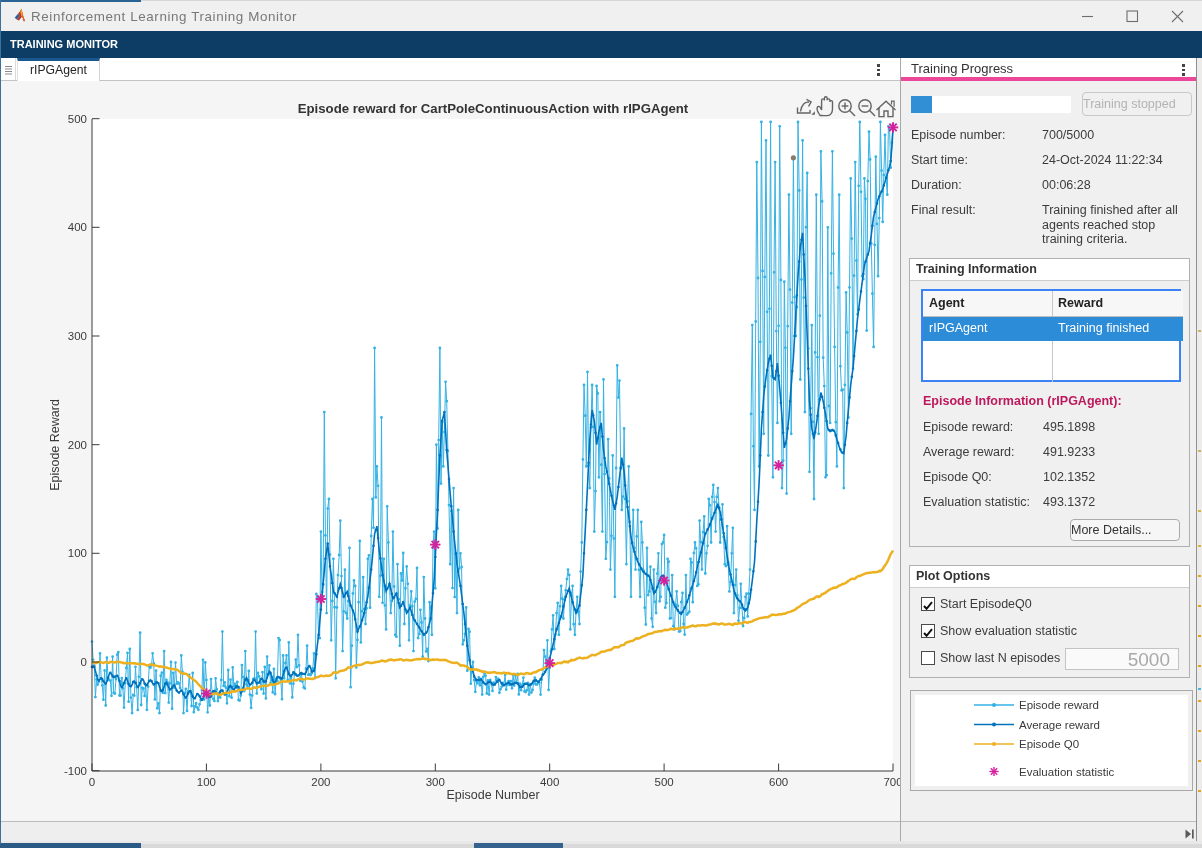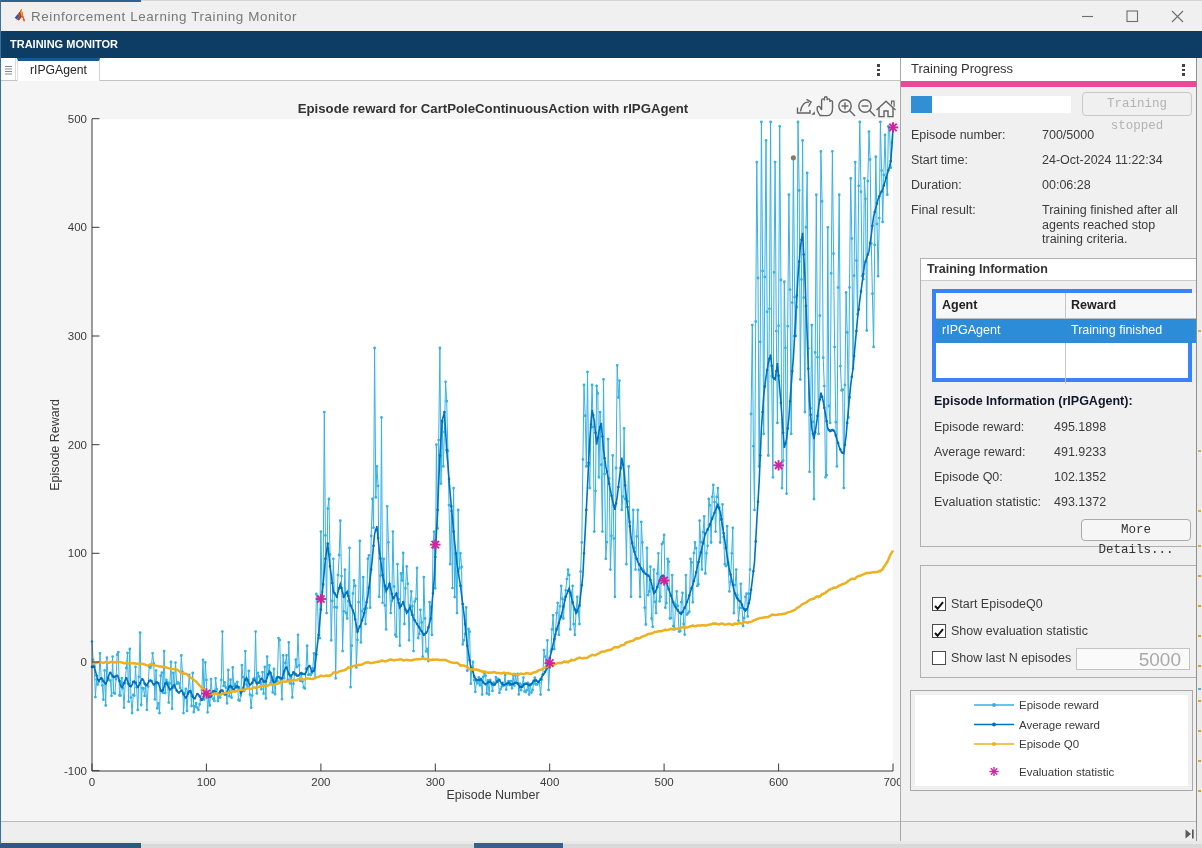--- a/index.html
+++ b/index.html
@@ -9,27 +9,27 @@
 #titletext { position:absolute; left:31px; top:0; line-height:31px; font-size:13.4px; letter-spacing:0.6px; color:#787878; }
 #topblue { left:0; top:0; width:141px; height:2px; background:#2b6395; z-index:5; }
 #leftblue { left:0; top:0; width:1px; height:844px; background:#39719f; z-index:5; }
 #toolstrip { left:0; top:31px; width:1202px; height:27px; background:#0d3d64; color:#fff; font-size:11px; font-weight:bold; line-height:27px; padding-left:10px; }
 #tabrow { left:0; top:58px; width:1196px; height:23px; background:#ffffff; border-bottom:1px solid #c3c3c3; }
 #gutter { left:0; top:58px; width:16px; height:22px; background:#fff; border-right:1px solid #d9d9d9; }
 #tab { left:17px; top:58px; width:83px; height:23px; background:#fff; border-top:3px solid #19588f; border-left:1px solid #e0e0e0; border-right:1px solid #d5d5d5; text-align:center; font-size:12.2px; color:#252525; line-height:19px; }
 #figure { left:0; top:81px; width:900px; height:740px; background:#f5f5f5;padding-left:25px; }
 #divider { left:900px; top:58px; width:1px; height:783px; background:#a8a8a8; z-index:4; }
 #rpanel { left:901px; top:58px; width:295px; height:763px; background:#f0f0f0; }
-#rphead { position:absolute; left:0; top:0; width:295px; height:29px; background:#fff; border-bottom:6px solid #ec4899; font-size:13px; color:#333; line-height:22px; padding-left:10px; }
+#rphead { position:absolute; left:0; top:0; width:295px; height:23px; background:#fff; border-bottom:4px solid #ec4899; font-size:13px; color:#333; line-height:22px; padding-left:10px; }
 .vdots { position:absolute; width:3px; }
 .vdots i { display:block; width:2.6px; height:2.6px; background:#444; margin-bottom:2px; }
 .lbl { position:absolute; font-size:12.5px; color:#3c3c3c; }
-.panel { position:absolute; left:19px; width:281px; border:1px solid #b0b0b0; background:#f0f0f0; }
+.panel { position:absolute; left:8px; width:281px; border:1px solid #b0b0b0; background:#f0f0f0; }
 .phead { height:22px; background:#fff; border-bottom:1px solid #ccc; font-size:12.5px; font-weight:bold; color:#333; line-height:21px; padding-left:6px; }
-.btn { position:absolute; border:1px solid #aaa; border-radius:4px; background:#f6f6f6; font-size:12.5px; color:#333; text-align:center;font-family:Liberation Mono, monospace; }
+.btn { position:absolute; border:1px solid #aaa; border-radius:4px; background:#f6f6f6; font-size:12.5px; color:#333; text-align:left; }
 .cb { position:absolute; width:14px; height:14px; border:1.5px solid #4a4a4a; background:#fff; }
 #statusbar { left:0; top:821px; width:1196px; height:20px; background:#eeeeee; border-top:1px solid #bcbcbc; }
 #bot1 { left:0; top:841px; width:1202px; height:7px; background:#e8e8e8; }
 #botgray { left:0; top:843.5px; width:1202px; height:4.5px; background:#d9d9d9; }
 #botblue2 { left:474px; top:843px; width:89px; height:5px; background:#34618e; }
 #botblue { left:0; top:843px; width:141px; height:5px; background:#2b5a86; }
 #sliver { left:1196px; top:58px; width:6px; height:783px; background:#edecea; border-left:1px solid #909090; }
 svg text { font-family:"Liberation Sans",sans-serif; }
 </style></head>
 <body>
@@ -206,42 +206,43 @@
       <div class="lbl" style="left:141px;top:70px">700/5000</div>
     <div class="lbl" style="left:10px;top:95px">Start time:</div>
       <div class="lbl" style="left:141px;top:95px">24-Oct-2024 11:22:34</div>
     <div class="lbl" style="left:10px;top:120px">Duration:</div>
       <div class="lbl" style="left:141px;top:120px">00:06:28</div>
     <div class="lbl" style="left:10px;top:145px">Final result:</div>
     <div class="lbl" style="left:141px;top:145px;width:150px;line-height:14.6px">Training finished after all agents reached stop training criteria.</div>
 
     <div class="panel" style="top:200px;height:289px">
       <div class="phead">Training Information</div>
-      <div class="abs" style="left:11px;top:30px;width:260px;height:93px;background:#fff;border:4px solid #3b82f6">
+      <div class="abs" style="left:11px;top:30px;width:260px;height:93px;background:#fff;border:2px solid #3b82f6">
         <div class="abs" style="left:0;top:0;width:260px;height:26px;background:#f7f7f7;border-bottom:1px solid #bdbdbd"></div>
         <div class="abs" style="left:129px;top:0;width:1px;height:91px;background:#c6c6c6"></div>
         <div class="lbl" style="left:6px;top:5px;font-weight:bold;color:#222">Agent</div>
         <div class="lbl" style="left:135px;top:5px;font-weight:bold;color:#222">Reward</div>
         <div class="abs" style="left:0;top:26px;width:260px;height:24px;background:#2d8cd8"></div>
         <div class="lbl" style="left:6px;top:30px;color:#fff">rIPGAgent</div>
         <div class="lbl" style="left:135px;top:30px;color:#fff">Training finished</div>
       </div>
-      <div class="lbl" style="left:13px;top:135px;font-weight:bold;color:#0f172a">Episode Information (rIPGAgent):</div>
+      <div class="lbl" style="left:13px;top:135px;font-weight:bold;color:#be185d">Episode Information (rIPGAgent):</div>
       <div class="lbl" style="left:13px;top:161px">Episode reward:</div>
         <div class="lbl" style="left:133px;top:161px">495.1898</div>
       <div class="lbl" style="left:13px;top:186px">Average reward:</div>
         <div class="lbl" style="left:133px;top:186px">491.9233</div>
       <div class="lbl" style="left:13px;top:211px">Episode Q0:</div>
         <div class="lbl" style="left:133px;top:211px">102.1352</div>
       <div class="lbl" style="left:13px;top:236px">Evaluation statistic:</div>
         <div class="lbl" style="left:133px;top:236px">493.1372</div>
       <div class="btn" style="left:160px;top:260px;width:110px;height:22px;line-height:20px">More Details...</div>
     </div>
 
     <div class="panel" style="top:507px;height:113px">
+      <div class="phead">Plot Options</div>
       <div class="cb" style="left:11px;top:31px"><svg width="12" height="12" viewBox="0 0 12 12">
             <path d="M2 6 l2.6 2.8 L10 2.2" stroke="#111" stroke-width="2" fill="none"></path>
           </svg></div>
       <div class="lbl" style="left:30px;top:31px">Start EpisodeQ0</div>
       <div class="cb" style="left:11px;top:58px"><svg width="12" height="12" viewBox="0 0 12 12">
             <path d="M2 6 l2.6 2.8 L10 2.2" stroke="#111" stroke-width="2" fill="none"></path>
           </svg></div>
       <div class="lbl" style="left:30px;top:58px">Show evaluation statistic</div>
       <div class="cb" style="left:11px;top:85px"></div>
       <div class="lbl" style="left:30px;top:85px">Show last N episodes</div>

